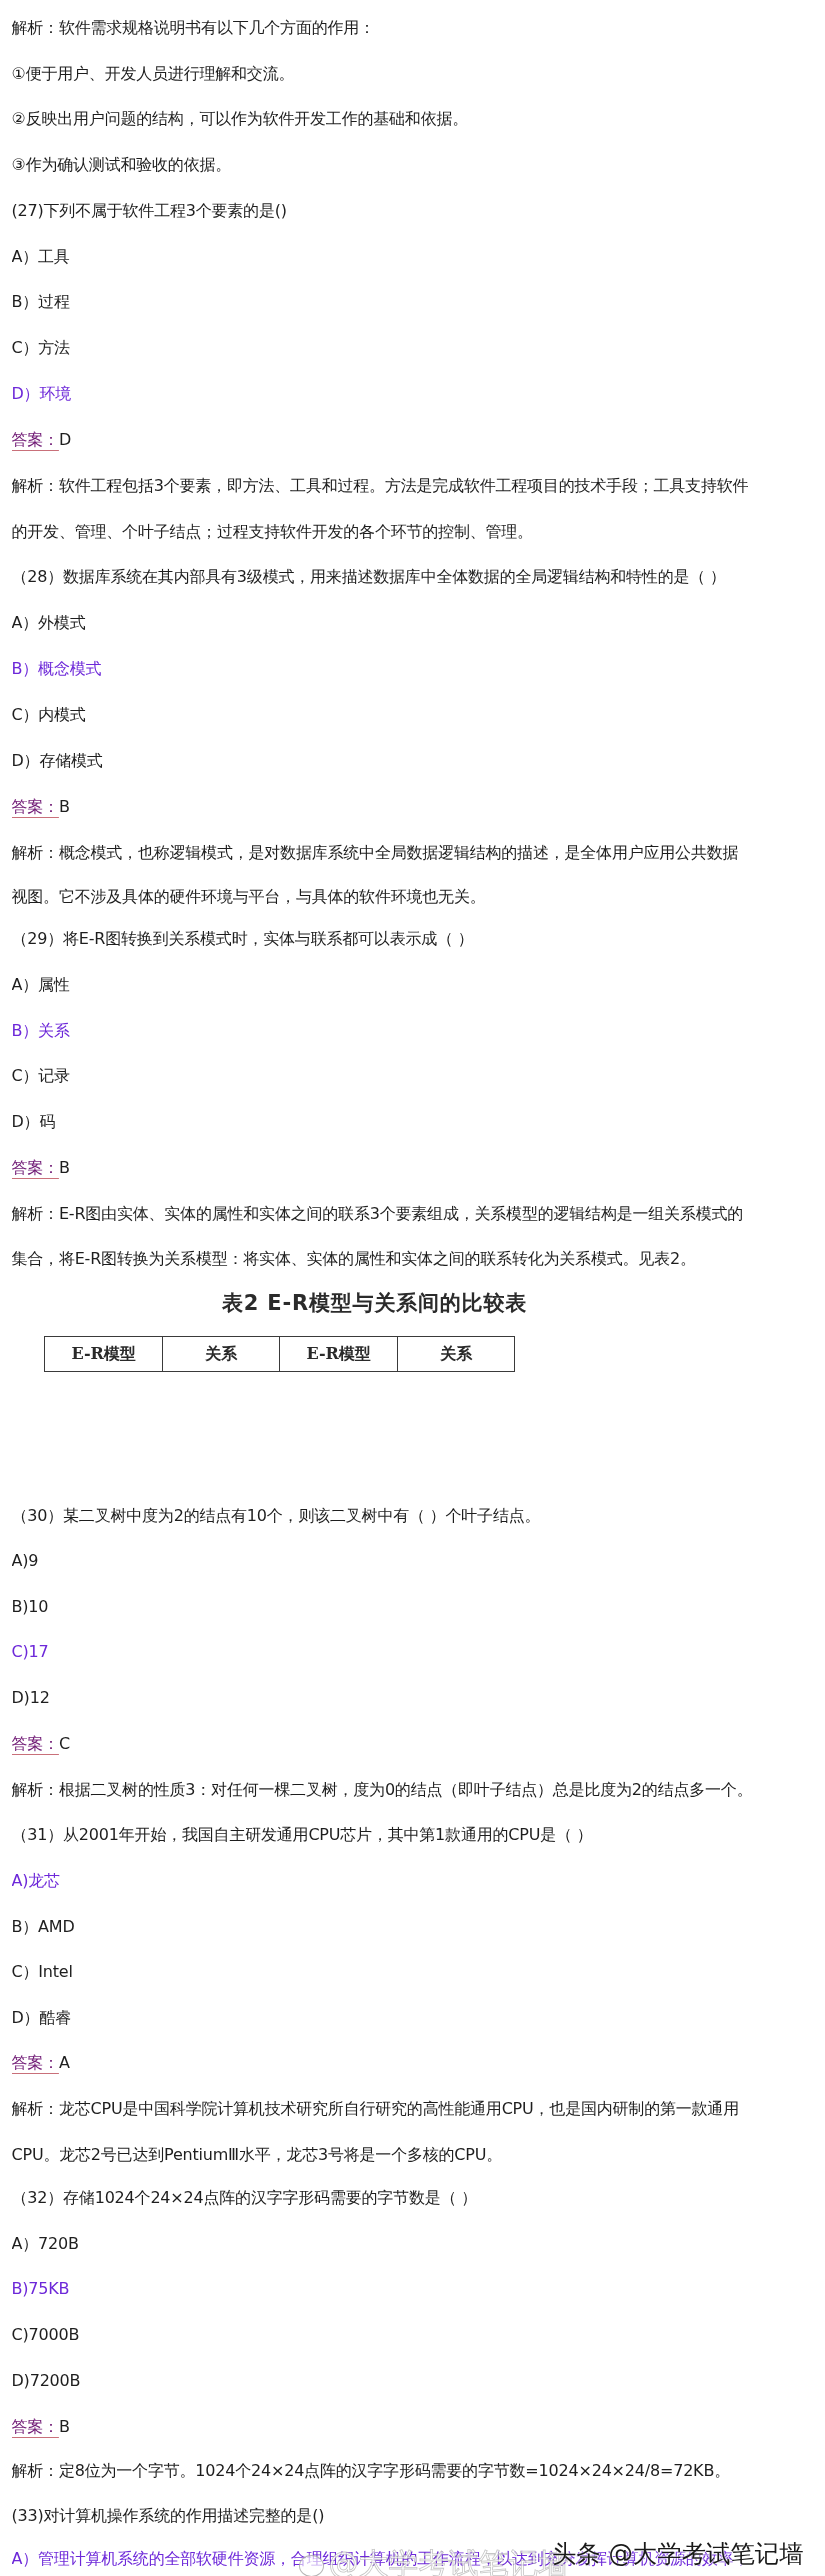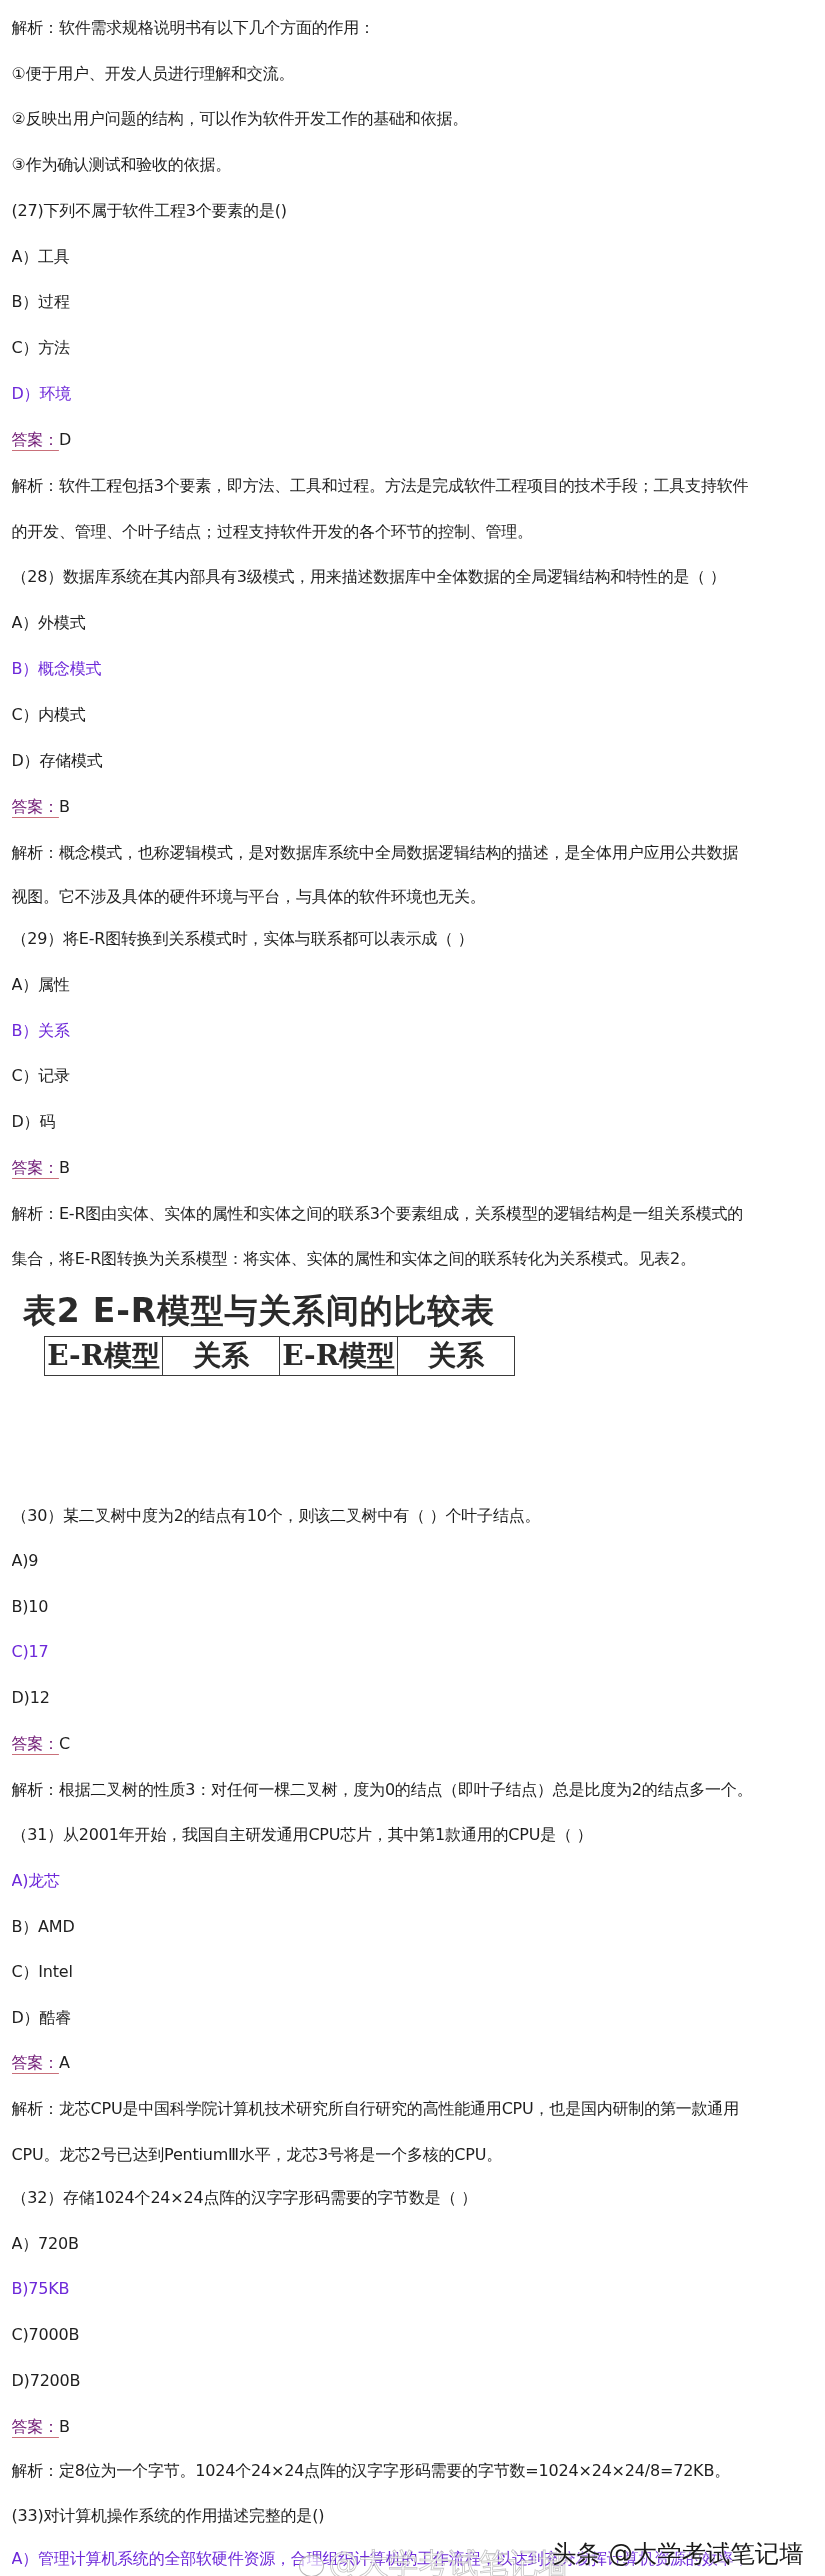--- a/index.html
+++ b/index.html
@@ -34,33 +34,33 @@
     position: absolute;
     left: 23px;
     top: 1283px;
     width: 504px;
     height: 160px;
   }
   .table-title {
     position: absolute;
     left: 0; width: 504px;
     top: 6.1px;
-    text-align: left;
-    font-size: 33px;
+    text-align: right;
+    font-size: 21px;
     font-weight: bold;
     color: #2b2b2b;
     letter-spacing: 0.8px;
   }
   table.er {
     position: absolute;
     left: 21.4px;
     top: 53px;
     width: 471px;
     border-collapse: collapse;
-    font-size: 28px;
+    font-size: 16px;
     font-weight: bold;
     color: #2a2a2a;
   }
   table.er td {
     border: 1.5px solid #3a3a3a;
     height: 34px;
     text-align: center;
     width: 25%;
     padding: 0;
     font-family: "DejaVu Serif", "Liberation Serif", serif;

